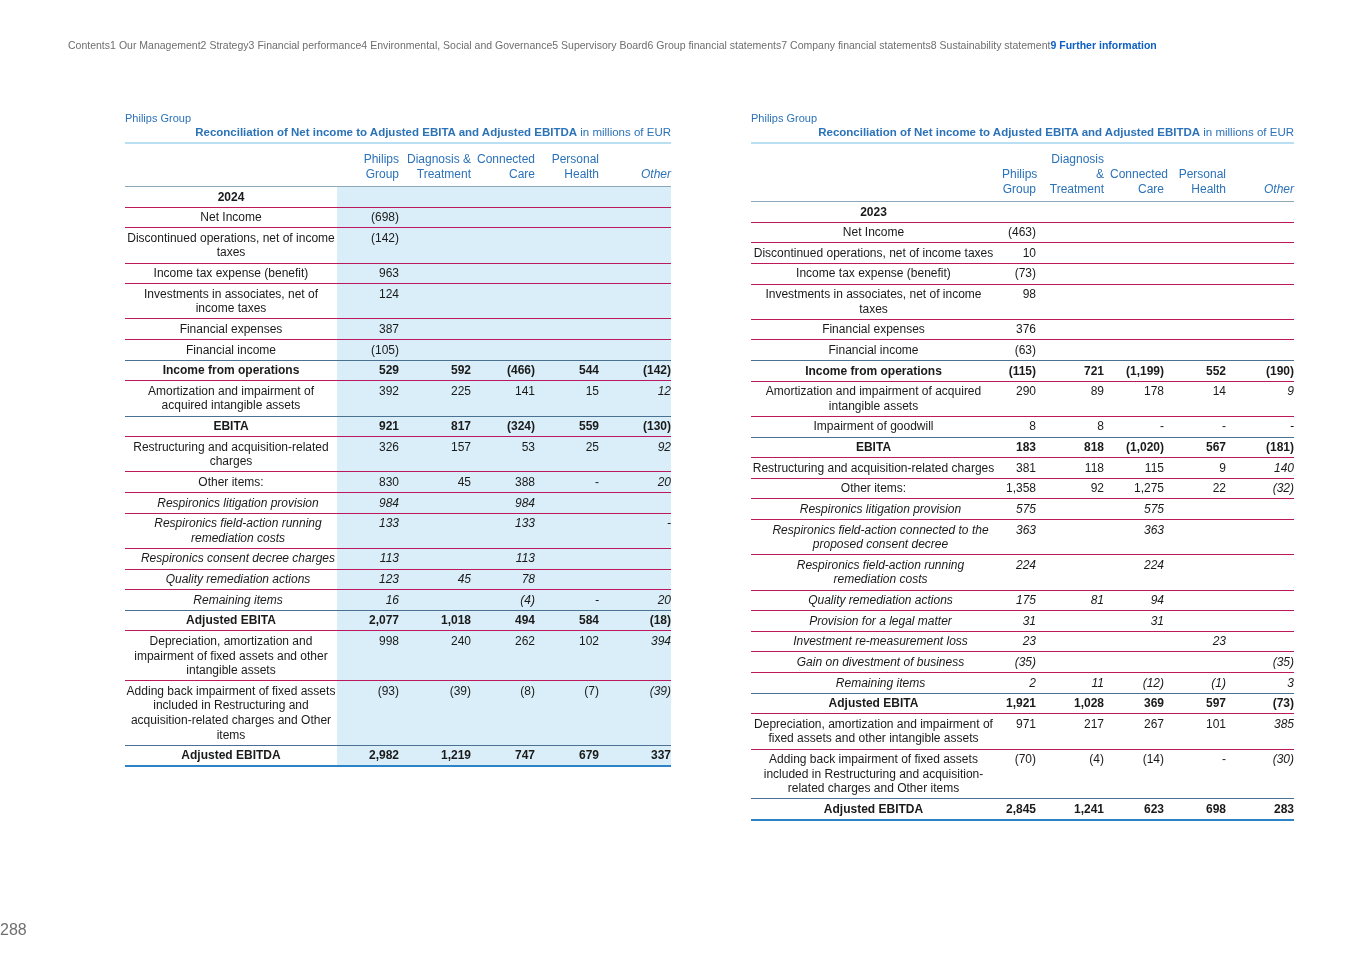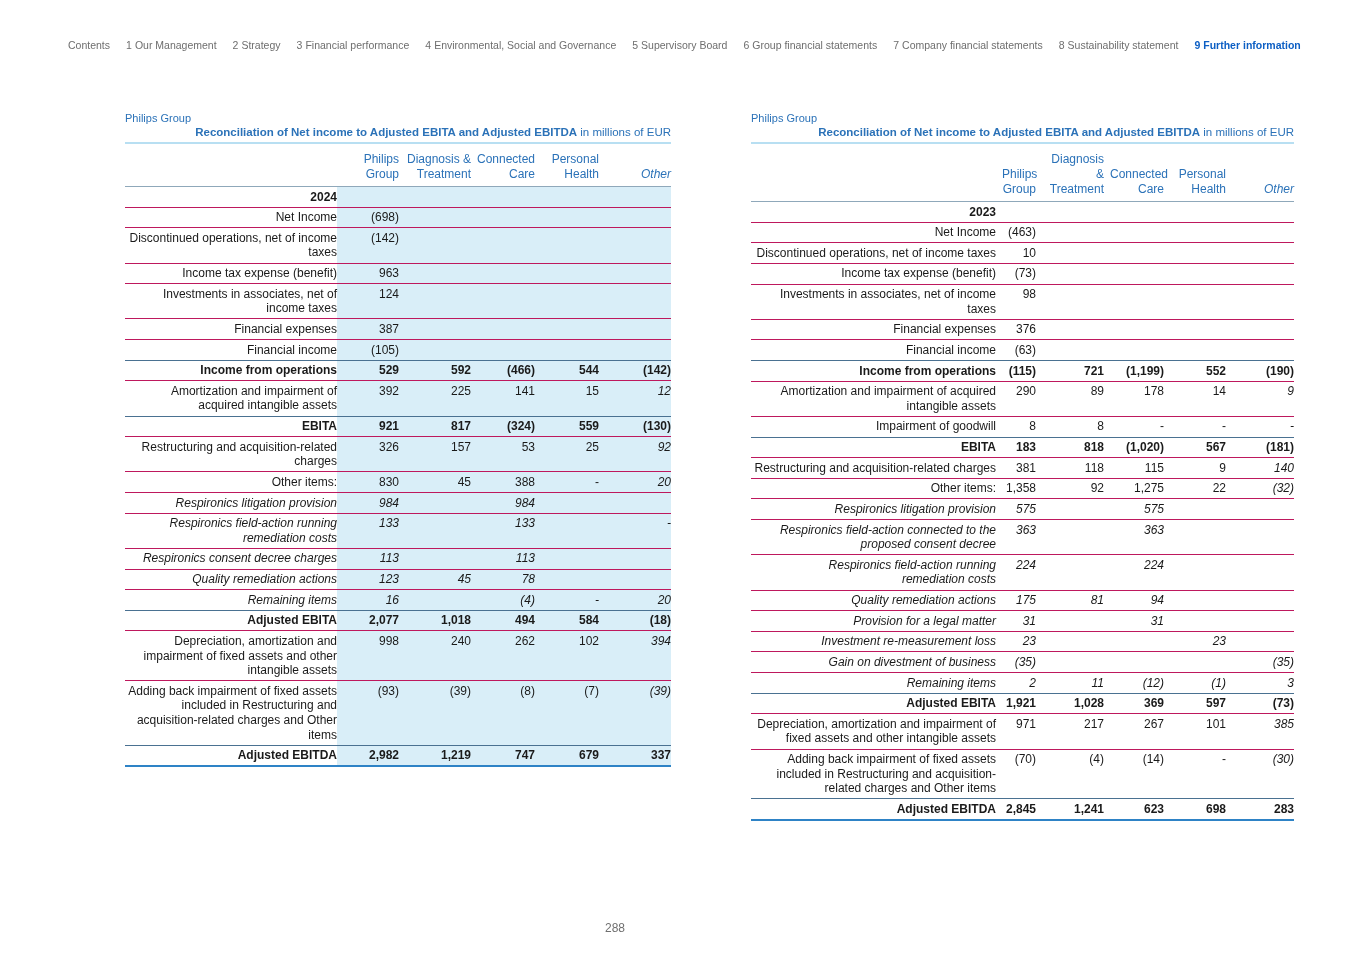--- a/index.html
+++ b/index.html
@@ -2,21 +2,21 @@
 <html><head>
 <meta charset="utf-8">
 <style>
   html,body{margin:0;padding:0;}
   body{
     width:1365px;height:964px;position:relative;background:#ffffff;
     font-family:"Liberation Sans",sans-serif;color:#1a1a1a;overflow:hidden;
   }
   
   .nav{
-    position:absolute;top:39px;left:68px;display:flex;gap:16px;
+    position:absolute;top:39px;left:68px;display:flex;
     font-size:10.5px;color:#6e6e6e;white-space:nowrap;align-items:baseline;
   }
   .nav .item{cursor:pointer;}
   .nav .item .num{margin-right:3px;}
   .nav .item.active{color:#0d5fc4;font-weight:bold;}
 
   
   .twrap{position:absolute;top:112px;}
   #t0{left:125px;width:546px;}
   #t1{left:751px;width:543px;}
@@ -29,43 +29,43 @@
     font-weight:normal;color:#2b72b8;text-align:right;vertical-align:bottom;
     white-space:pre-line;padding:8px 0 4px 6px;line-height:1.25;
     border-bottom:1px solid #8fa8ba;
   }
   thead th.label-h{text-align:left;padding-left:0;}
   thead th.other-h{font-style:italic;}
 
   tbody td{
     vertical-align:top;text-align:right;padding:2.5px 0 2.5px 6px;line-height:1.22;
   }
-  tbody td.label{text-align:right;padding-left:0;}
+  tbody td.label{text-align:center;padding-left:0;}
   tbody tr{border-top:1px solid #be185d;}
   tbody tr.row-year{border-top:none;}
   tbody tr.row-year td.label{font-weight:bold;}
   tbody tr.row-bold,tbody tr.row-boldfinal{font-weight:bold;}
   tbody tr.row-bold,tbody tr.row-boldfinal{border-top:1.5px solid #4a7191;}
   tbody tr.row-boldfinal{border-bottom:2px solid #2e83c6;}
   tbody tr.row-sub td{font-style:italic;}
   tbody tr.row-sub td.label{padding-left:14px;}
   tbody tr.row-normal td.other{font-style:italic;}
   .shaded tbody td.num{background:#d9eef8;}
 
   
   #t0 col.c-label{width:212px;}
   #t0 col.c1{width:62px;} #t0 col.c2{width:72px;} #t0 col.c3{width:64px;}
   #t0 col.c4{width:64px;} #t0 col.c5{width:72px;}
   #t1 col.c-label{width:245px;}
   #t1 col.c1{width:40px;} #t1 col.c2{width:68px;} #t1 col.c3{width:60px;}
   #t1 col.c4{width:62px;} #t1 col.c5{width:68px;}
 
   .pagenum{
-    position:absolute;top:921px;left:0;width:1230px;text-align:center;
-    font-size:12px;color:#6f6f6f;
+    position:absolute;top:921px;left:0;width:1230px;text-align:left;
+    font-size:16px;color:#6f6f6f;
   }
 </style>
 </head>
 <body>
 
 <nav class="nav" id="topnav">
     <span class="item"><span>Contents</span></span>
     <span class="item"><span class="num">1</span><span>Our Management</span></span>
     <span class="item"><span class="num">2</span><span>Strategy</span></span>
     <span class="item"><span class="num">3</span><span>Financial performance</span></span>

